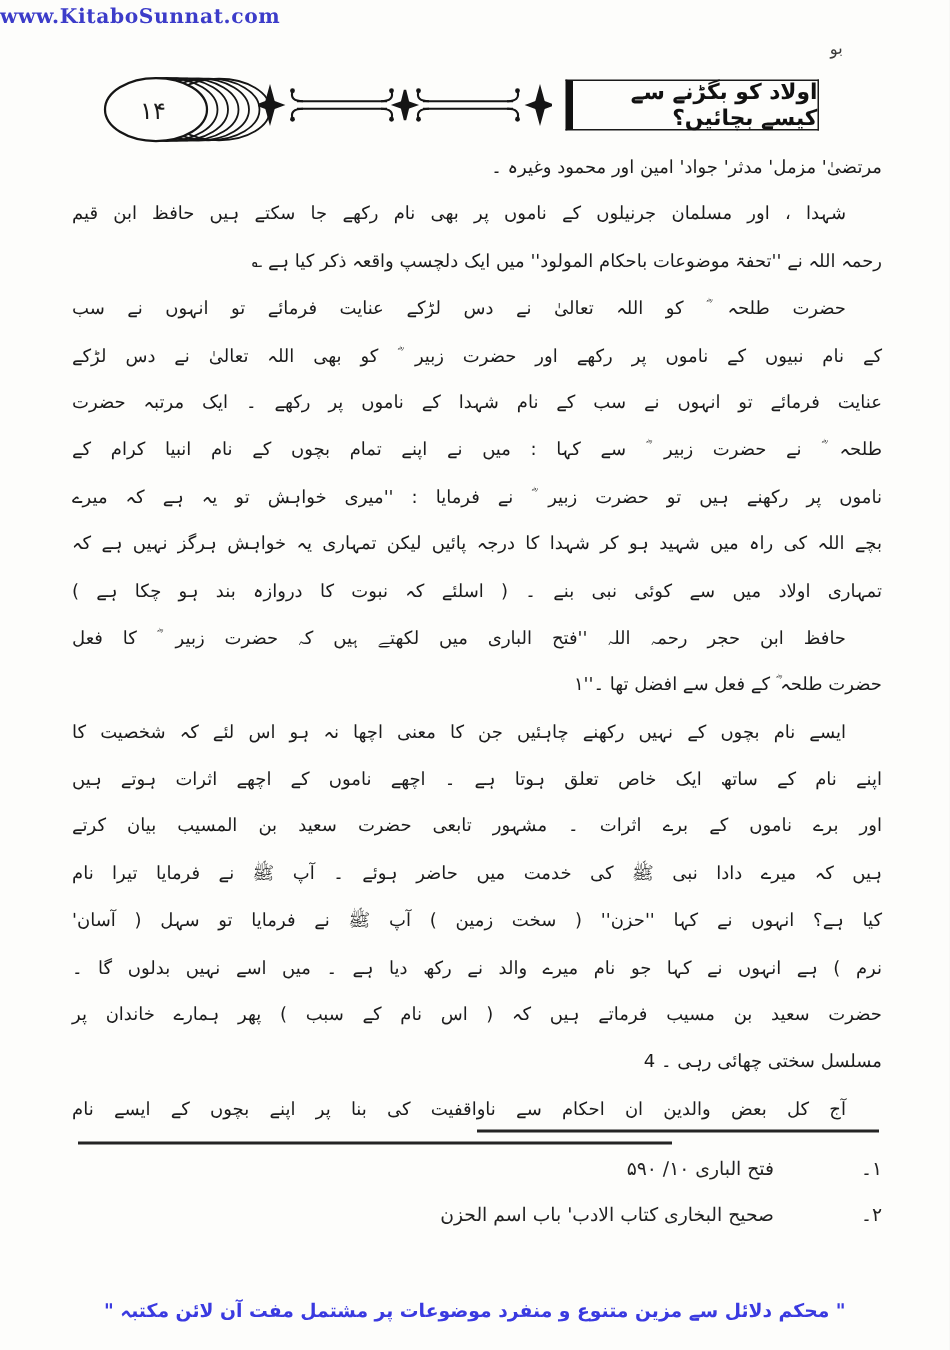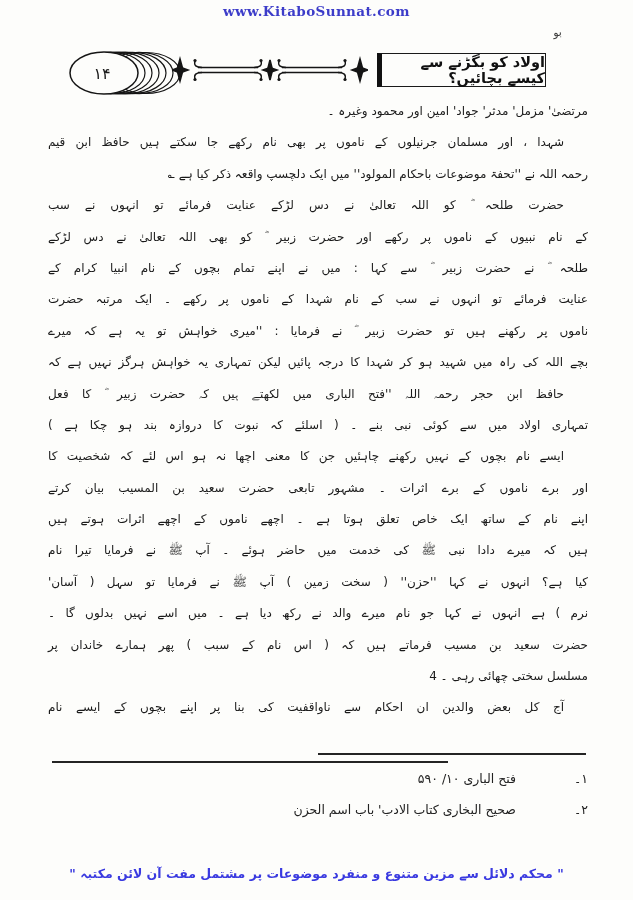--- a/index.html
+++ b/index.html
@@ -11,21 +11,21 @@
   .page{
     position:relative;
     width:633px;height:900px;
     background:#fdfdfb;
     overflow:hidden;
     color:#1c1c1c;
   }
   
   .url{
     position:absolute;top:3px;left:0;width:100%;
-    text-align:center;
+    text-align:left;
     font-family:"DejaVu Serif",serif;
     font-weight:bold;font-size:13.5px;letter-spacing:.4px;
     color:#3c3cc9;
   }
   
   .corner-mark{
     position:absolute;top:26px;left:553px;
     font-size:11px;color:#3a3a3a;transform:rotate(-6deg);
     direction:rtl;
   }
@@ -142,29 +142,30 @@
   <div class="title-box">
     <span>اولاد کو بگڑنے سے کیسے بچائیں؟</span>
   </div>
 
   <div class="body-text">
     <div class="tl">مرتضیٰ' مزمل' مدثر' جواد' امین اور محمود وغیرہ ۔</div>
     <div class="tl j ind">شہدا ، اور مسلمان جرنیلوں کے ناموں پر بھی نام رکھے جا سکتے ہیں حافظ ابن قیم</div>
     <div class="tl">رحمہ اللہ نے ''تحفۃ موضوعات باحکام المولود'' میں ایک دلچسپ واقعہ ذکر کیا ہے ؎</div>
     <div class="tl j ind">حضرت طلحہ ؓ کو اللہ تعالیٰ نے دس لڑکے عنایت فرمائے تو انہوں نے سب</div>
     <div class="tl j">کے نام نبیوں کے ناموں پر رکھے اور حضرت زبیر ؓ کو بھی اللہ تعالیٰ نے دس لڑکے</div>
+    <div class="tl j">عنایت فرمائے تو انہوں نے سب کے نام شہدا کے ناموں پر رکھے ۔ ایک مرتبہ حضرت</div>
     <div class="tl j">طلحہ ؓ نے حضرت زبیر ؓ سے کہا : میں نے اپنے تمام بچوں کے نام انبیا کرام کے</div>
-    <div class="tl j">عنایت فرمائے تو انہوں نے سب کے نام شہدا کے ناموں پر رکھے ۔ ایک مرتبہ حضرت</div>
     <div class="tl j">ناموں پر رکھنے ہیں تو حضرت زبیر ؓ نے فرمایا : ''میری خواہش تو یہ ہے کہ میرے</div>
     <div class="tl j">بچے اللہ کی راہ میں شہید ہو کر شہدا کا درجہ پائیں لیکن تمہاری یہ خواہش ہرگز نہیں ہے کہ</div>
+    <div class="tl j">تمہاری اولاد میں سے کوئی نبی بنے ۔ ( اسلئے کہ نبوت کا دروازہ بند ہو چکا ہے )</div>
     <div class="tl j ind">حافظ ابن حجر رحمہ اللہ ''فتح الباری میں لکھتے ہیں کہ حضرت زبیر ؓ کا فعل</div>
-    <div class="tl j">تمہاری اولاد میں سے کوئی نبی بنے ۔ ( اسلئے کہ نبوت کا دروازہ بند ہو چکا ہے )</div>
+    <div class="tl">حضرت طلحہ ؓ کے فعل سے افضل تھا ۔''۱</div>
     <div class="tl j ind">ایسے نام بچوں کے نہیں رکھنے چاہئیں جن کا معنی اچھا نہ ہو اس لئے کہ شخصیت کا</div>
+    <div class="tl j">اپنے نام کے ساتھ ایک خاص تعلق ہوتا ہے ۔ اچھے ناموں کے اچھے اثرات ہوتے ہیں</div>
     <div class="tl j">اور برے ناموں کے برے اثرات ۔ مشہور تابعی حضرت سعید بن المسیب بیان کرتے</div>
-    <div class="tl j">اپنے نام کے ساتھ ایک خاص تعلق ہوتا ہے ۔ اچھے ناموں کے اچھے اثرات ہوتے ہیں</div>
     <div class="tl j">ہیں کہ میرے دادا نبی ﷺ کی خدمت میں حاضر ہوئے ۔ آپ ﷺ نے فرمایا تیرا نام</div>
     <div class="tl j">کیا ہے؟ انہوں نے کہا ''حزن'' ( سخت زمین ) آپ ﷺ نے فرمایا تو سہل ( آسان'</div>
     <div class="tl j">نرم ) ہے انہوں نے کہا جو نام میرے والد نے رکھ دیا ہے ۔ میں اسے نہیں بدلوں گا ۔</div>
     <div class="tl j">حضرت سعید بن مسیب فرماتے ہیں کہ ( اس نام کے سبب ) پھر ہمارے خاندان پر</div>
     <div class="tl">مسلسل سختی چھائی رہی ۔ 4</div>
     <div class="tl j ind">آج کل بعض والدین ان احکام سے ناواقفیت کی بنا پر اپنے بچوں کے ایسے نام</div>
   </div>
 
   <div class="rule u1"></div>
   <div class="rule u2"></div>

